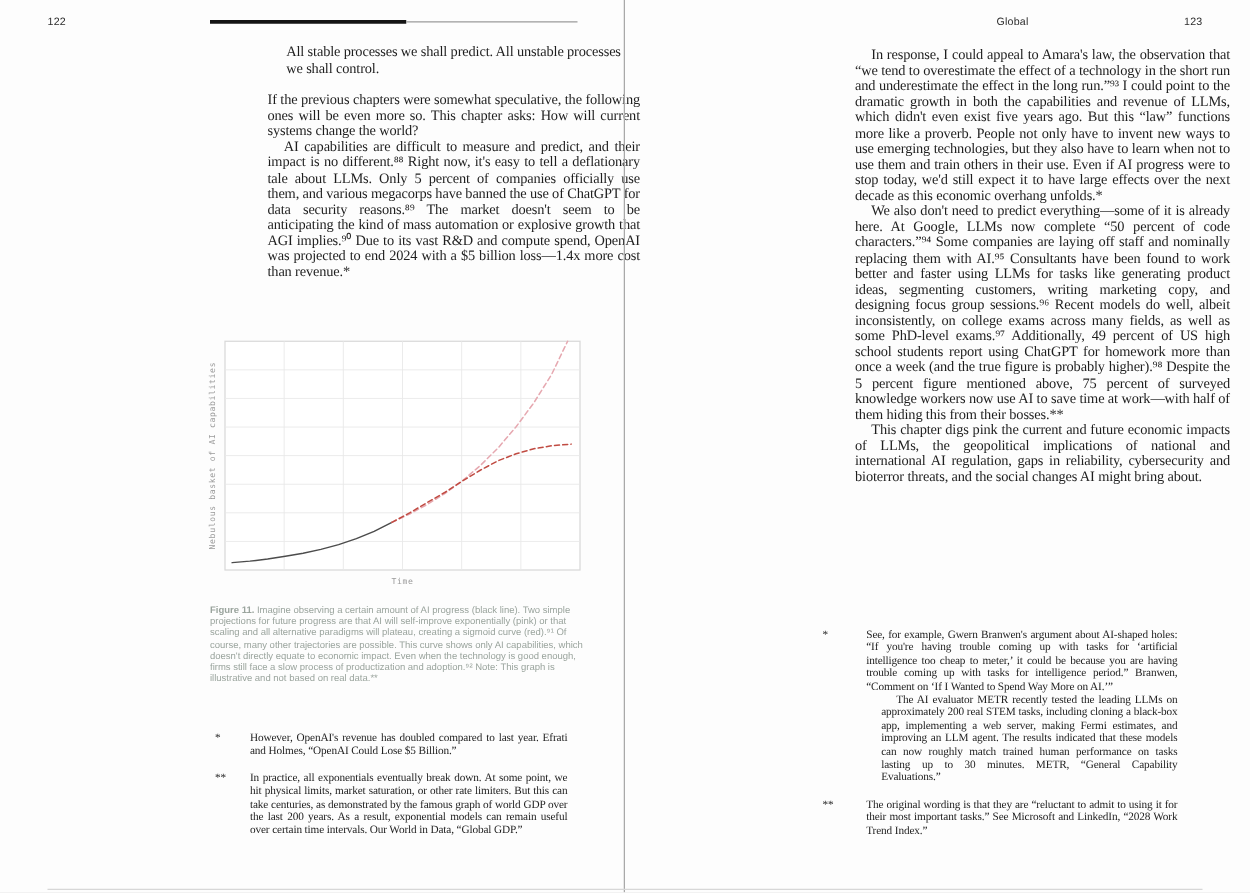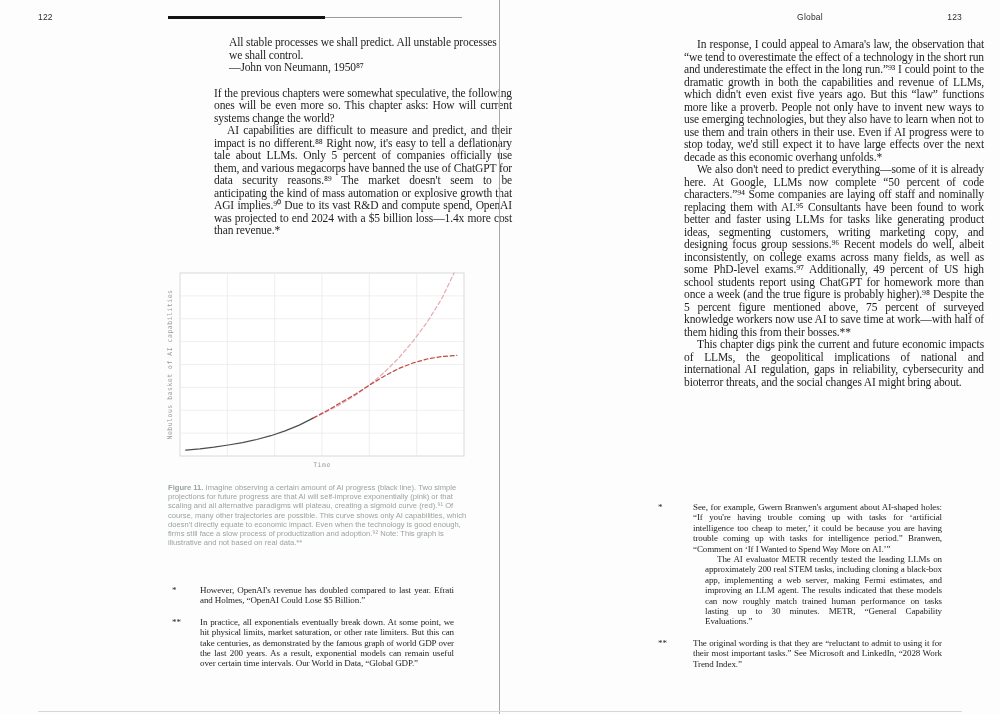--- a/index.html
+++ b/index.html
@@ -56,21 +56,20 @@
 
   <div class="pagenum left">122</div>
   <div class="toprule">
     <div class="rule-black"></div>
     <div class="rule-gray"></div>
   </div>
 
   <div class="col left-col">
     <div class="quote">
       <p>All stable processes we shall predict. All unstable processes we shall control.</p>
-      <p>—John von Neumann, 1950⁸⁷</p>
     </div>
     <p class="body-p">If the previous chapters were somewhat speculative, the following ones will be even more so. This chapter asks: How will current systems change the world?</p>
     <p class="body-p indent">AI capabilities are difficult to measure and predict, and their impact is no different.⁸⁸ Right now, it's easy to tell a deflationary tale about LLMs. Only 5 percent of companies officially use them, and various megacorps have banned the use of ChatGPT for data security reasons.⁸⁹ The market doesn't seem to be anticipating the kind of mass automation or explosive growth that AGI implies.⁹⁰ Due to its vast R&amp;D and compute spend, OpenAI was projected to end 2024 with a $5 billion loss—1.4x more cost than revenue.*</p>
   </div>
 
   <svg id="chart" class="chart" width="300" height="200" viewBox="0 0 300 200">
       <rect x="14" y="3" width="284" height="183" fill="#ffffff" stroke="#d9d9d9" stroke-width="1"></rect>
       <line x1="61.333333333333336" y1="3" x2="61.333333333333336" y2="186" stroke="#e8e8e8" stroke-width="0.7"></line>
       <line x1="108.66666666666667" y1="3" x2="108.66666666666667" y2="186" stroke="#e8e8e8" stroke-width="0.7"></line>
       <line x1="156" y1="3" x2="156" y2="186" stroke="#e8e8e8" stroke-width="0.7"></line>

